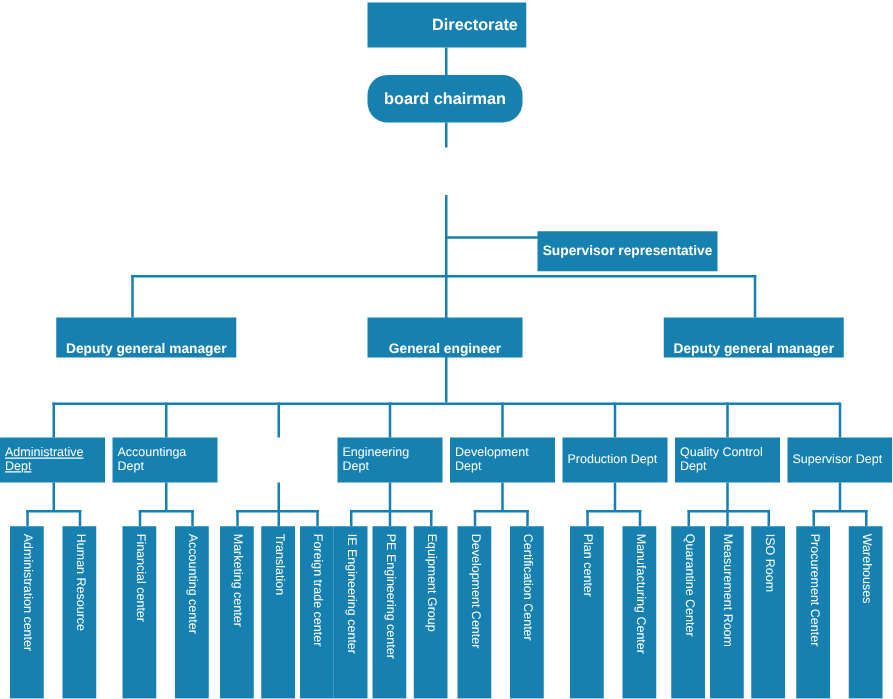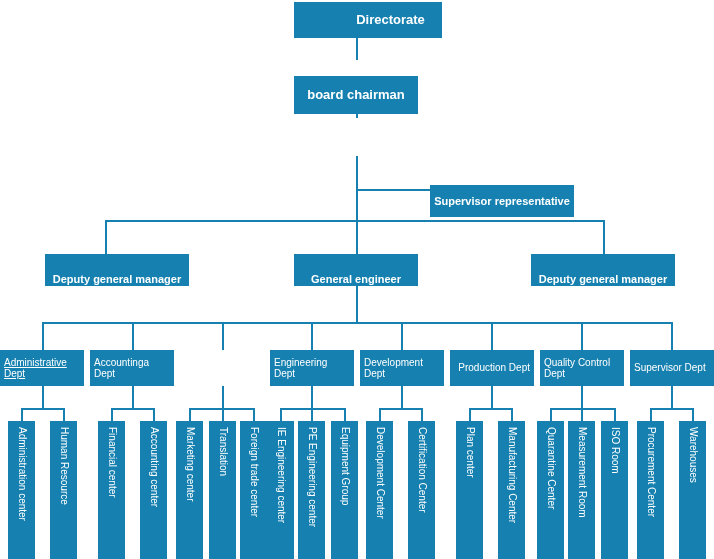--- a/index.html
+++ b/index.html
@@ -124,25 +124,25 @@
   <div class="ln h" style="left:550px; top:408px; width:66px;"></div>
   <div class="ln v" style="left:550px; top:408px; height:13px;"></div>
   <div class="ln v" style="left:581px; top:408px; height:13px;"></div>
   <div class="ln v" style="left:614px; top:408px; height:13px;"></div>
 
   <div class="ln v" style="left:671px; top:386px; height:22px;"></div>
   <div class="ln h" style="left:650px; top:408px; width:44px;"></div>
   <div class="ln v" style="left:650px; top:408px; height:13px;"></div>
   <div class="ln v" style="left:692px; top:408px; height:13px;"></div>
 
-  <div class="box center lvl-exec" style="left:294px; top:2px;   width:148px; height:36px;padding-left:45px;">
+  <div class="box center lvl-exec" style="left:294px; top:2px;   width:127px; height:36px;padding-left:45px;">
     <span class="lbl">Directorate</span>
   </div>
 
-  <div class="box center lvl-exec" style="left:294px; top:76px;  width:124px; height:38px;">
+  <div class="box center lvl-exec" style="left:294px; top:60px;  width:124px; height:38px;border-radius:16px;">
     <span class="lbl">board chairman</span>
   </div>
 
 
   <div class="box center lvl-sup" style="left:430px; top:173px; width:144px; height:32px;">
     <span class="lbl">Supervisor representative</span>
   </div>
 
   <div class="box center lvl-mgr" style="left:45px;  top:254px; width:144px; height:32px;">
     <span class="lbl">Deputy general manager</span>
@@ -166,21 +166,21 @@
 
 
   <div class="box left lvl-dept" style="left:270px; top:350px; width:84px; height:36px;">
     <span class="lbl">Engineering Dept</span>
   </div>
 
   <div class="box left lvl-dept" style="left:360px; top:350px; width:84px; height:36px;">
     <span class="lbl">Development Dept</span>
   </div>
 
-  <div class="box left lvl-dept" style="left:450px; top:350px; width:84px; height:36px;justify-content:flex-end;">
+  <div class="box left lvl-dept" style="left:450px; top:350px; width:84px; height:36px;">
     <span class="lbl">Production Dept</span>
   </div>
 
   <div class="box left lvl-dept" style="left:540px; top:350px; width:84px; height:36px;">
     <span class="lbl">Quality Control Dept</span>
   </div>
 
   <div class="box left lvl-dept" style="left:630px; top:350px; width:84px; height:36px;">
     <span class="lbl">Supervisor Dept</span>
   </div>

